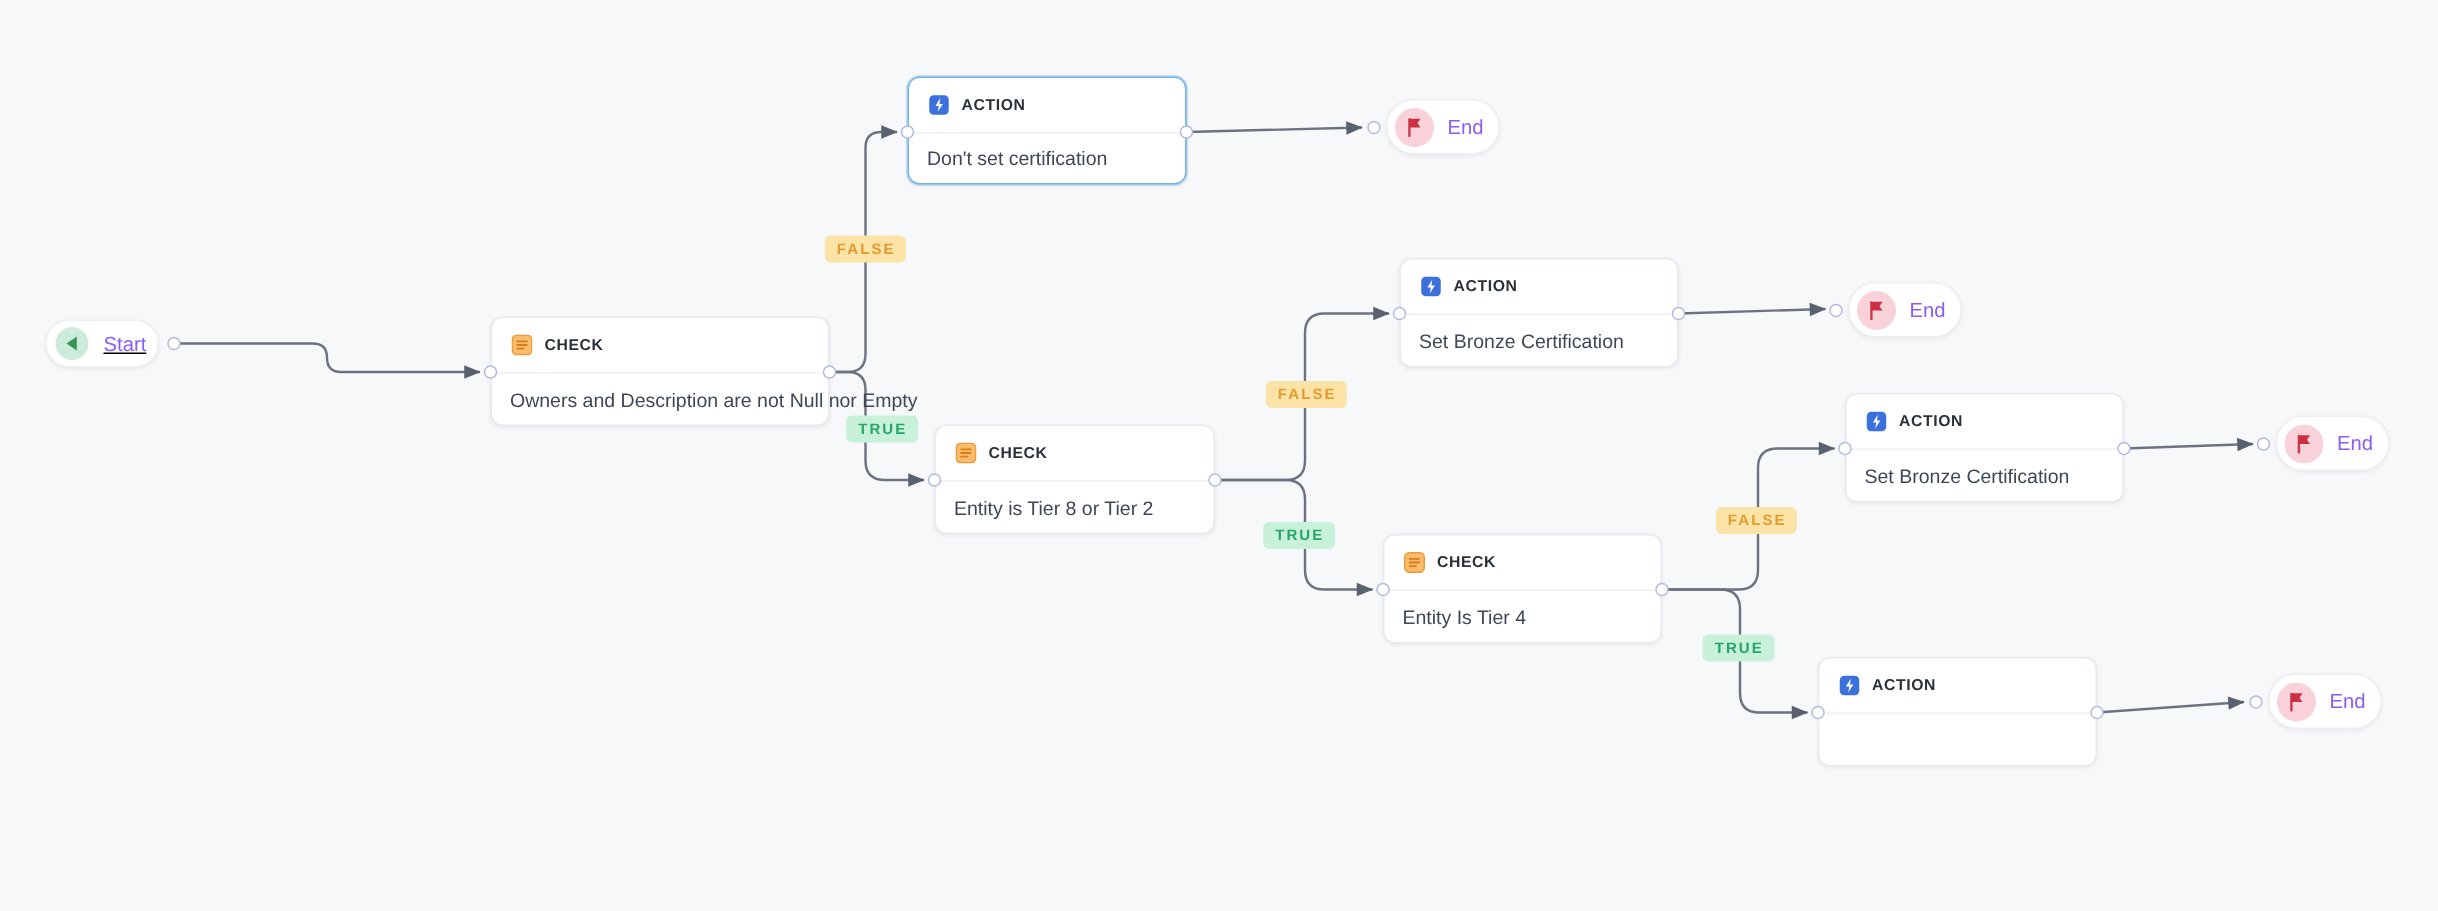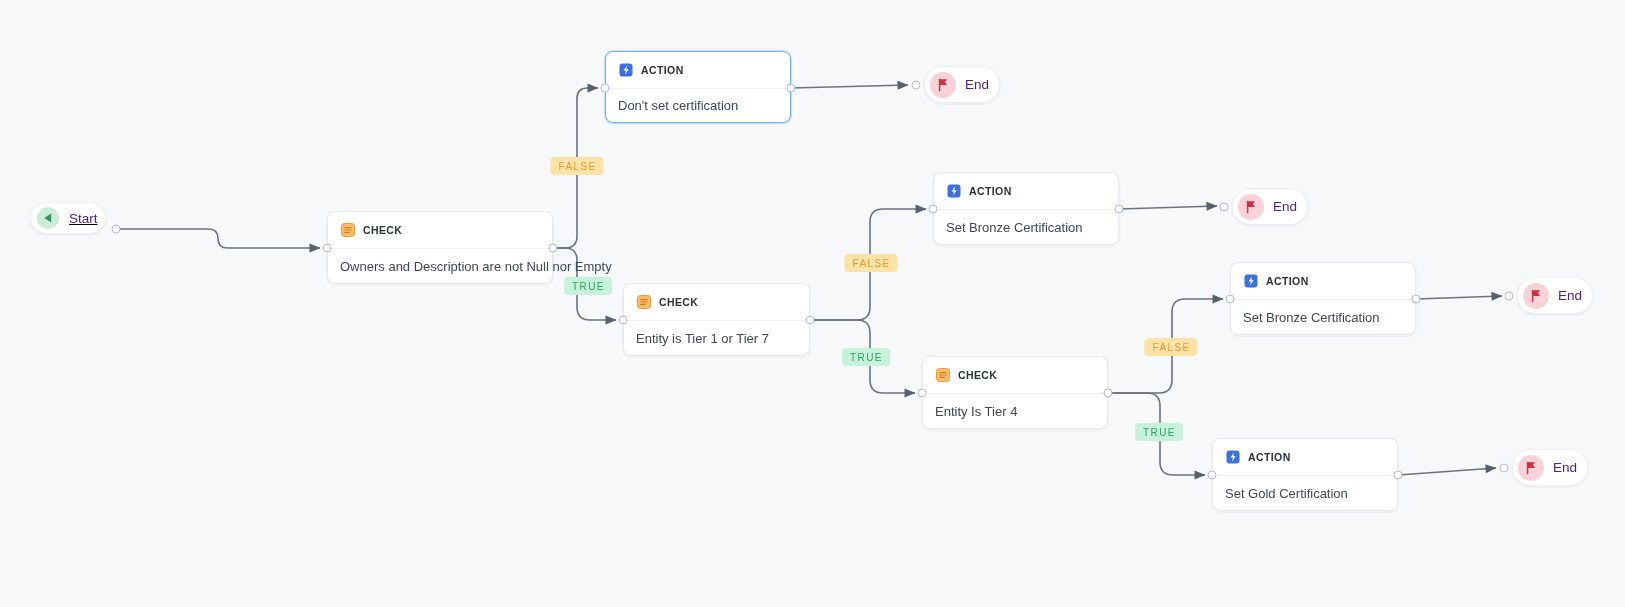--- a/index.html
+++ b/index.html
@@ -15,25 +15,25 @@
   .hdr{height:37px;flex:0 0 37px;display:flex;align-items:center;gap:8px;
        padding:0 13px;border-bottom:1px solid #eef0f4}
   .icon{display:flex;flex:0 0 auto}
   .type{font-size:10.5px;font-weight:700;letter-spacing:.4px;color:#2a3138}
   .desc{flex:1;display:flex;align-items:center;padding:0 12px;
         font-size:13px;color:#3e4754;white-space:nowrap}
   .pill{border:1px solid #edeff3;border-radius:999px;
         box-shadow:0 1px 3px rgba(25,32,45,.08);
         display:flex;align-items:center;gap:9px;padding-left:5px}
   .picon{display:flex;flex:0 0 auto}
-  .plabel{font-size:13.5px;color:#4c1d95}
+  .plabel{font-size:13.5px;color:#8b5cf6}
   .ring{position:absolute;width:9px;height:9px;border-radius:50%;background:#fff;
         border:1.5px solid var(--ring-stroke,#b4bade);transform:translate(-50%,-50%);z-index:4}
   .badge{position:absolute;transform:translate(-50%,-50%);z-index:2;
-         font-size:10px;font-weight:400;letter-spacing:1.4px;
+         font-size:10px;font-weight:700;letter-spacing:1.4px;
          padding:4px 7px 3px 8px;border-radius:4px;white-space:nowrap}
   .badge.true{background:var(--true-bg,#c8f1d9);color:var(--true-text,#27a567)}
   .badge.false{background:var(--false-bg,#fbe2a7);color:var(--false-text,#e39b2d)}
 </style>
 </head>
 <body>
 
 <div id="canvas" style="width: 1625px; height: 607px;">
   <svg id="edge-layer" xmlns="http://www.w3.org/2000/svg" width="1625" height="607">
     <defs>
@@ -52,21 +52,21 @@
       <path d="M1108 393 L1147 393 Q1160 393 1160 406 L1160 462 Q1160 475 1173 475 L1205 475" class="edge" marker-end="url(#arrowhead)"></path>
       <path d="M1416 299 L 1502 296" class="edge" marker-end="url(#arrowhead)"></path>
       <path d="M1398 475 L 1496 468" class="edge" marker-end="url(#arrowhead)"></path>
     </svg>
 <div class="badge false" style="left: 577px; top: 166px;">FALSE</div>
     <div class="badge true" style="left: 588px; top: 286px;">TRUE</div>
     <div class="badge false" style="left: 871px; top: 263px;">FALSE</div>
     <div class="badge true" style="left: 866px; top: 357px;">TRUE</div>
     <div class="badge false" style="left: 1171px; top: 347px;">FALSE</div>
     <div class="badge true" style="left: 1159px; top: 432px;">TRUE</div>
-    <div class="node pill" style="left: 30px; top: 202px; width: 76px; height: 32px; text-decoration: underline;">
+    <div class="node pill" style="left: 30px; top: 213px; width: 76px; height: 32px; text-decoration: underline;">
     <span class="picon">
       <svg width="24" height="24" viewBox="0 0 24 24">
         <circle cx="12" cy="12" r="11" fill="#cdebd9"></circle>
         <path d="M15.2 7.4 L8.3 12 L15.2 16.6 Z" fill="#37925c"></path>
       </svg>
     </span>
     <span class="plabel">Start</span>
   </div>
     <div class="ring" style="left: 116px; top: 229px;"></div>
     <div class="node step" style="left: 327px; top: 211px; width: 226px; height: 73px;">
@@ -111,21 +111,21 @@
     <div class="node step" style="left: 623px; top: 283px; width: 187px; height: 73px;">
     <div class="hdr">
       <span class="icon">
         <svg width="14" height="14" viewBox="0 0 14 14">
           <rect x="0.5" y="0.5" width="13" height="13" rx="3" fill="#f9bc6e" stroke="#ec9a35"></rect>
           <path d="M3.8 4.6h6.4M3.8 7h6.4M3.8 9.4h4.2" stroke="#d97c14" stroke-width="1.2" stroke-linecap="round" fill="none"></path>
         </svg>
       </span>
       <span class="type">CHECK</span>
     </div>
-    <div class="desc">Entity is Tier 1 or Tier 7</div>
+    <div class="desc">Entity is Tier 8 or Tier 2</div>
   </div>
     <div class="ring" style="left: 623px; top: 320px;"></div>
     <div class="ring" style="left: 810px; top: 320px;"></div>
     <div class="node step" style="left: 933px; top: 172px; width: 186px; height: 73px;">
     <div class="hdr">
       <span class="icon">
         <svg width="14" height="14" viewBox="0 0 14 14">
           <rect x="0.5" y="0.5" width="13" height="13" rx="3" fill="#3b70dd"></rect>
           <path d="M7.9 2.4 L4.6 7.6 H6.9 L6.1 11.6 L9.6 6.3 H7.3 Z" fill="#ffffff"></path>
         </svg>
@@ -189,21 +189,20 @@
     <div class="node step" style="left: 1212px; top: 438px; width: 186px; height: 73px;">
     <div class="hdr">
       <span class="icon">
         <svg width="14" height="14" viewBox="0 0 14 14">
           <rect x="0.5" y="0.5" width="13" height="13" rx="3" fill="#3b70dd"></rect>
           <path d="M7.9 2.4 L4.6 7.6 H6.9 L6.1 11.6 L9.6 6.3 H7.3 Z" fill="#ffffff"></path>
         </svg>
       </span>
       <span class="type">ACTION</span>
     </div>
-    <div class="desc">Set Gold Certification</div>
   </div>
     <div class="ring" style="left: 1212px; top: 475px;"></div>
     <div class="ring" style="left: 1398px; top: 475px;"></div>
     <div class="node pill" style="left: 1512px; top: 449px; width: 76px; height: 37px;">
     <span class="picon">
       <svg width="26" height="26" viewBox="0 0 26 26">
         <circle cx="13" cy="13" r="13" fill="#f8d2d8"></circle>
         <path d="M9.6 7.6 v11" stroke="#c93a4d" stroke-width="1.6" stroke-linecap="round" fill="none"></path>
         <path d="M9.6 7.2 h7.4 l-2 2.9 2 2.9 h-7.4 z" fill="#cb2f44"></path>
       </svg>

